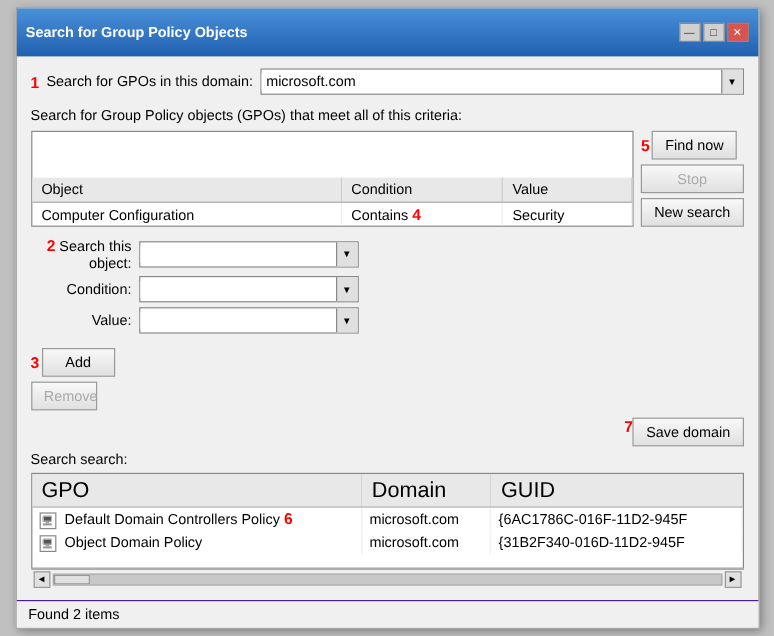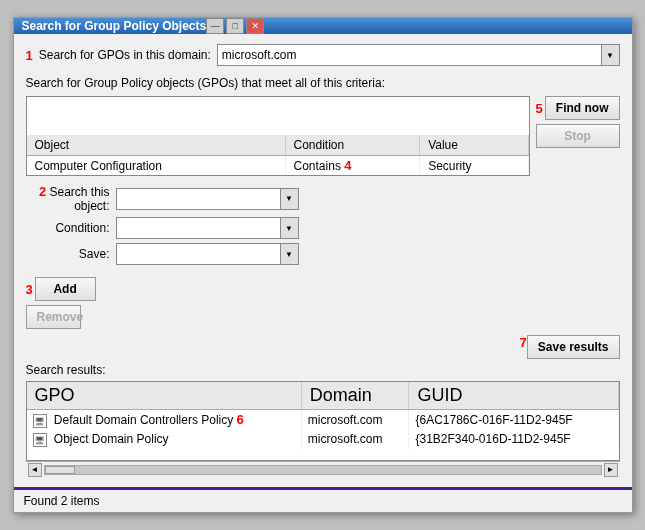--- a/index.html
+++ b/index.html
@@ -18,21 +18,22 @@
       background: #f0f0f0;
       border: 1px solid #999;
       box-shadow: 2px 2px 8px rgba(0,0,0,0.4);
     }
     .title-bar {
       background: linear-gradient(to bottom, #4a90d9 0%, #2060b0 100%);
       color: white;
       padding: 5px 8px;
       display: flex;
       align-items: center;
-      height: 16px;
+      justify-content: space-between;
+      height: 40px;
     }
     .title-bar-text {
       font-size: 12px;
       font-weight: bold;
     }
     .title-bar-buttons {
       display: flex;
       gap: 2px;
     }
     .title-btn {
@@ -145,21 +146,20 @@
       background: white;
     }
     .btn {
       height: 24px;
       padding: 0 10px;
       background: linear-gradient(to bottom, #f8f8f8, #e0e0e0);
       border: 1px solid #999;
       font-size: 12px;
       cursor: pointer;
       white-space: nowrap;
-      font-weight: bold;
     }
     .btn:disabled { color: #aaa; cursor: default; }
     .results-section {
       margin-top: 4px;
     }
     .results-label {
       font-size: 12px;
       margin-bottom: 4px;
     }
     .results-table-wrapper {
@@ -229,21 +229,21 @@
       margin: 0 2px;
       border: 1px solid #aaa;
     }
     .scroll-thumb {
       width: 30px;
       height: 8px;
       background: #e0e0e0;
       border: 1px solid #999;
     }
     .status-bar {
-      border-top: 3px solid #4c1d95;
+      border-top: 1px solid #4c1d95;
       padding: 4px 10px;
       font-size: 12px;
       background: #f0f0f0;
     }
     
     .annotation-number {
       color: red;
       font-weight: bold;
       font-size: 13px;
     }
@@ -329,20 +329,21 @@
             </tr>
           </tbody>
         </table>
       </div>
       <div class="main-right">
         <div style="display:flex;align-items:center;gap:2px;">
           <span class="annotation-number">5</span>
           <button class="btn">Find now</button>
         </div>
         <button class="btn" disabled="">Stop</button>
+        <button class="btn">New search</button>
       </div>
     </div>
 
     <div class="lower-area">
       <div class="fields-col">
         <div class="field-row">
           <span class="field-label">
             <span class="annotation-number">2</span>
             <span>Search this object:</span>
           </span>
@@ -352,44 +353,44 @@
           </div>
         </div>
         <div class="field-row">
           <span class="field-label">Condition:</span>
           <div class="field-combo">
             <input type="text" style="">
             <div class="combo-btn">▼</div>
           </div>
         </div>
         <div class="field-row">
-          <span class="field-label">Save:</span>
+          <span class="field-label">Value:</span>
           <div class="field-combo">
             <input type="text" style="">
             <div class="combo-btn">▼</div>
           </div>
         </div>
       </div>
       <div class="action-col">
         <div style="display:flex;align-items:center;gap:2px;">
           <span class="annotation-number">3</span>
           <button class="btn" style="width:64px;">Add</button>
         </div>
         <button class="btn" style="width:55px;" disabled="">Remove</button>
       </div>
       <div style="width:90px;"></div>
     </div>
 
     <div class="save-results-row">
       <span class="annotation-number">7 </span>
-      <button class="btn">Save results</button>
+      <button class="btn">Save domain</button>
     </div>
 
     <div class="results-section">
-      <div class="results-label">Search results:</div>
+      <div class="results-label">Search search:</div>
       <div class="results-table-wrapper">
         <table class="results-table">
           <thead>
             <tr>
               <th>GPO</th>
               <th>Domain</th>
               <th>GUID</th>
             </tr>
           </thead>
           <tbody>

